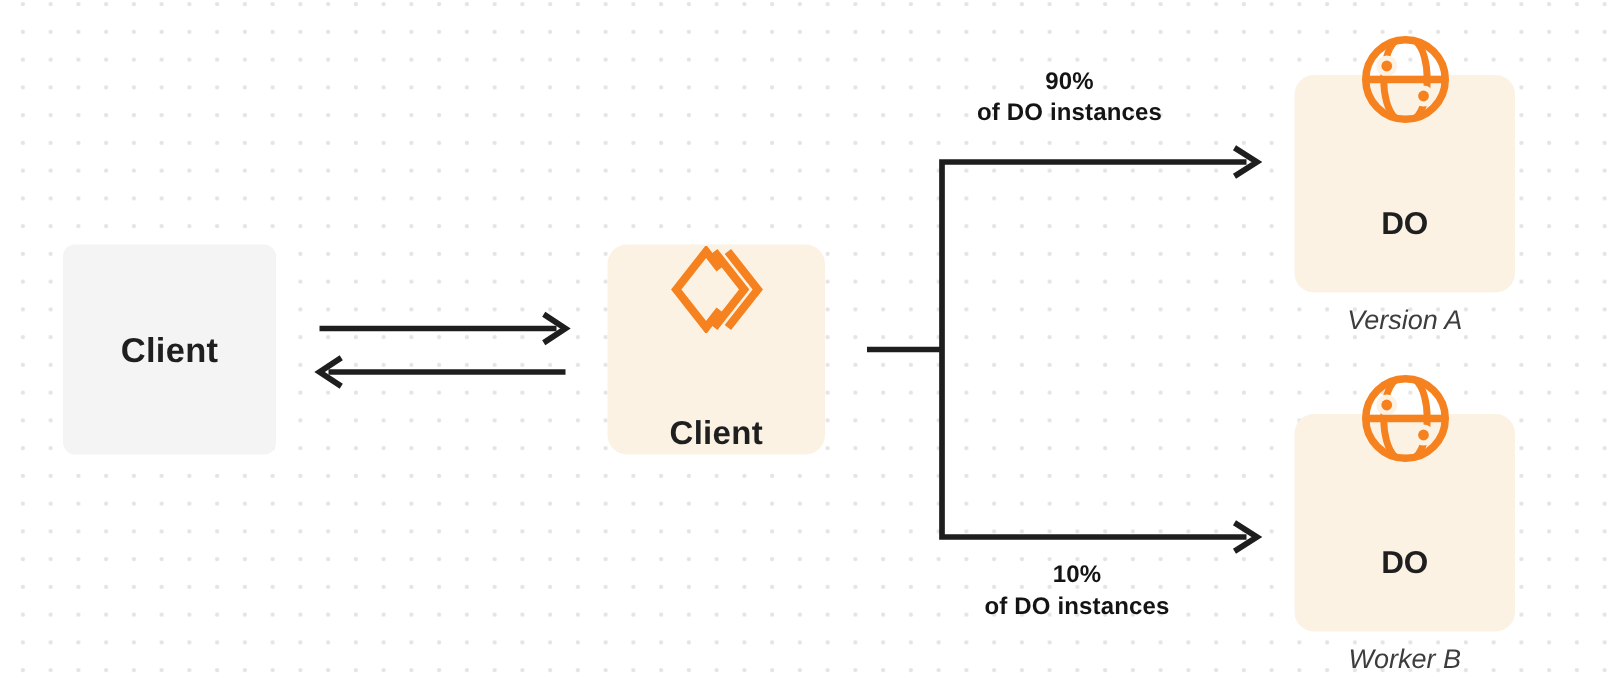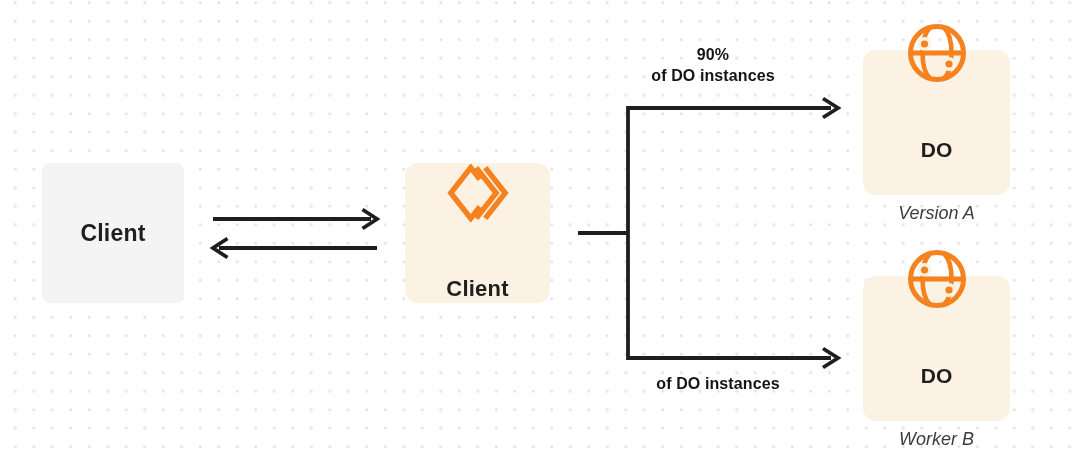--- a/index.html
+++ b/index.html
@@ -133,20 +133,21 @@
     </span>
     <span class="node-title">Client</span>
   </div>
 
   <div class="split-label split-label-top">
     <div>90%</div>
     <div>of DO instances</div>
   </div>
 
   <div class="split-label split-label-bottom">
+    <div>10%</div>
     <div>of DO instances</div>
   </div>
 
   <div class="node node-cream do-node-a">
     <span>
       <svg class="globe-icon-svg" viewBox="0 0 64 64" fill="none">
         <g stroke="#f6821f" stroke-linecap="butt">
           <path d="M25 6.5 C15 16, 15 48, 25 57.5" stroke-width="4.6"></path>
           <path d="M39 6.5 C49 16, 49 48, 39 57.5" stroke-width="4.6"></path>
         </g>

